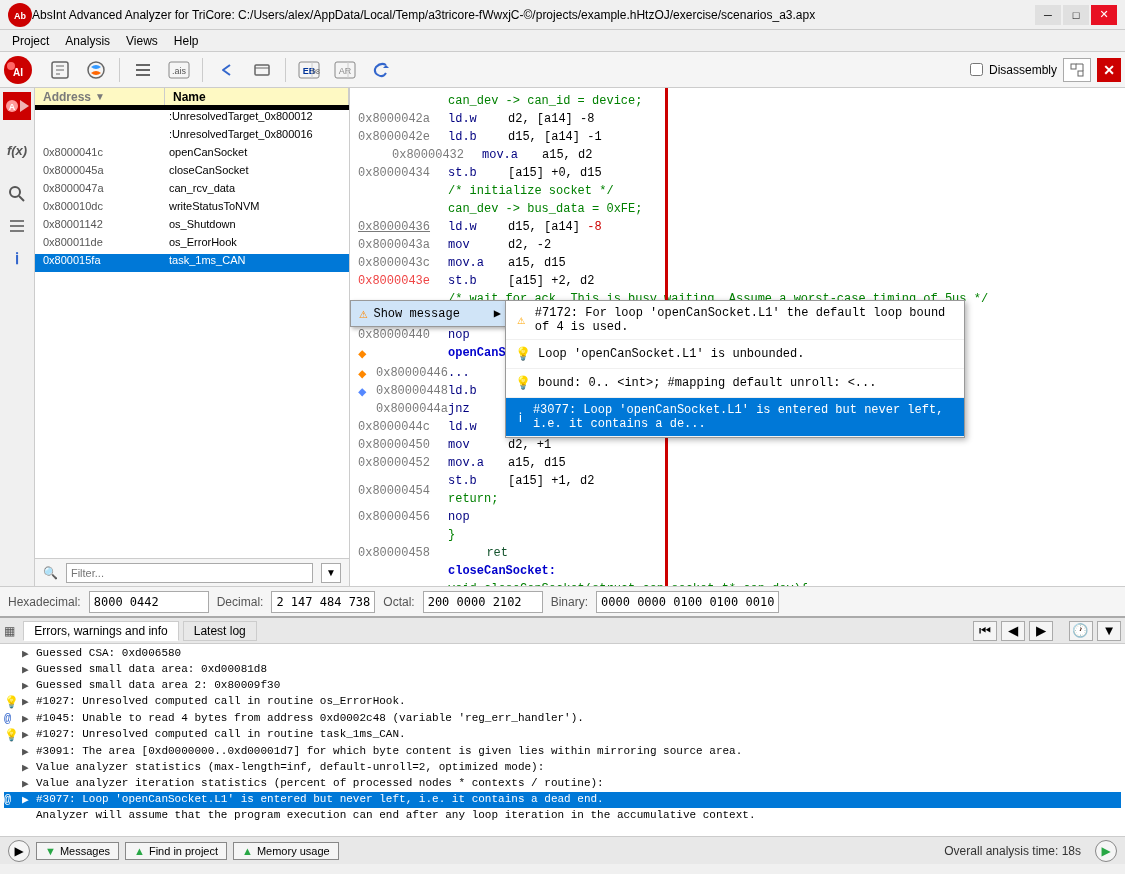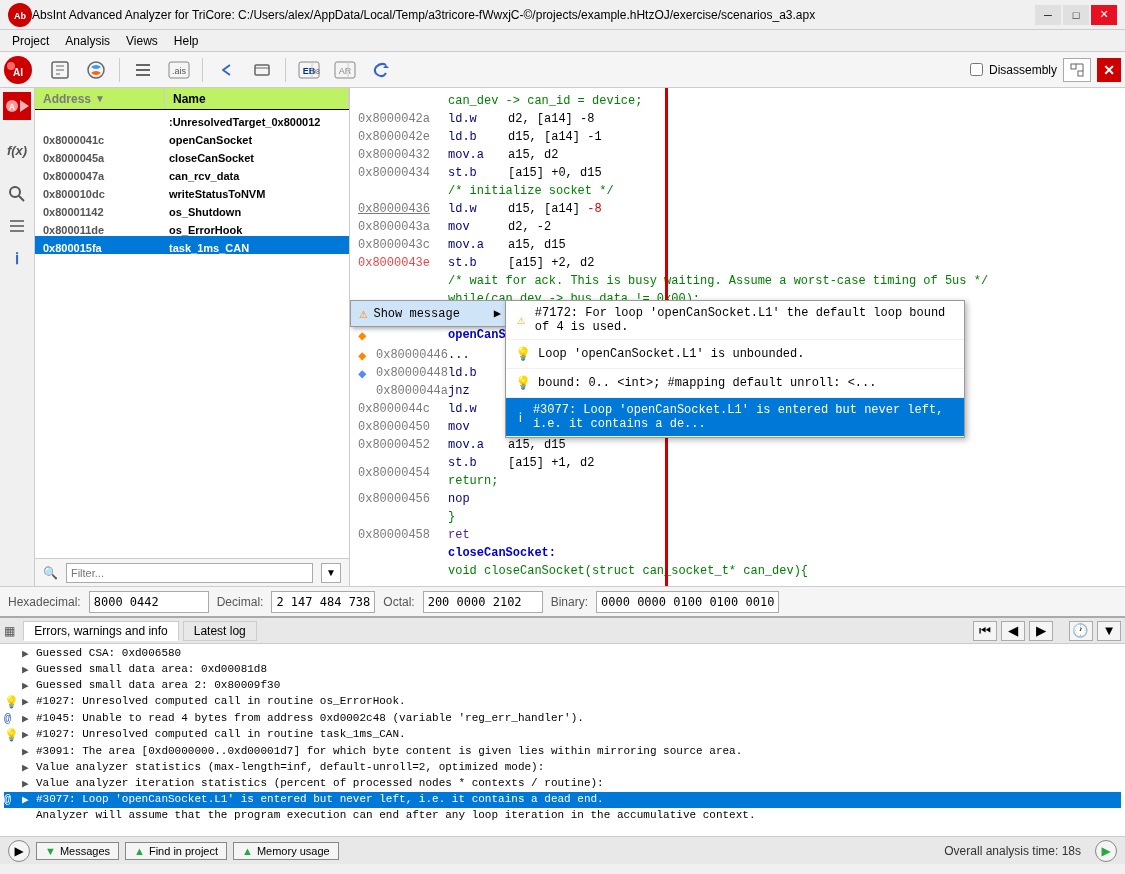--- a/index.html
+++ b/index.html
@@ -67,39 +67,39 @@
     
     #sidebar {
       width: 315px;
       border-right: 1px solid #ccc;
       display: flex;
       flex-direction: column;
       background: #fff;
     }
     #sidebar-header {
       display: flex;
-      background: #bef264;
-      border-bottom: 1px solid #000000;
+      background: #fef9c3;
+      border-bottom: 5px solid #000000;
       height: 22px;
       justify-content: space-between;
     }
     .col-header {
       padding: 2px 8px;
       font-size: 12px;
       font-weight: bold;
       border-right: 1px solid #ccc;
       cursor: pointer;
       display: flex; align-items: center; gap: 4px;
     }
     .col-header.addr { width: 130px; }
     .col-header.name { flex: 1; }
     .sort-arrow { font-size: 10px; }
 
     #func-list { flex: 1; overflow-y: auto; overflow-x: hidden; }
-    .func-item { display: flex; align-items: flex-end; height: 18px; cursor: pointer; white-space: nowrap; font-weight: bold; }
+    .func-item { display: flex; align-items: flex-start; height: 18px; cursor: pointer; white-space: nowrap; }
     .func-item.selected { background: #0078d7; color: white; }
     .func-addr { width: 130px; padding: 0 8px; font-size: 11px; color: #555; overflow: hidden; }
     .func-item.selected .func-addr { color: #fff; }
     .func-name { flex: 1; padding: 0 4px; font-size: 11px; overflow: hidden; }
     .icon-btn {
       width: 28px; height: 28px;
       display: flex; align-items: center; justify-content: center;
       cursor: pointer; font-size: 14px;
       border: 1px solid transparent;
     }
@@ -463,20 +463,24 @@
       <div class="col-header name">
         <span>Name</span>
       </div>
     </div>
     <div id="func-list">
       <div class="func-item">
         <div class="func-addr"></div>
         <div class="func-name">:UnresolvedTarget_0x800012</div>
       </div>
       <div class="func-item">
+        <div class="func-addr"></div>
+        <div class="func-name">:UnresolvedTarget_0x800016</div>
+      </div>
+      <div class="func-item">
         <div class="func-addr">0x8000041c</div>
         <div class="func-name">openCanSocket</div>
       </div>
       <div class="func-item">
         <div class="func-addr">0x8000045a</div>
         <div class="func-name">closeCanSocket</div>
       </div>
       <div class="func-item">
         <div class="func-addr">0x8000047a</div>
         <div class="func-name">can_rcv_data</div>
@@ -519,32 +523,36 @@
         <span style="min-width:90px;color:#7a7a7a;">0x8000042a</span>
         <span style="color:#000080;min-width:60px;">ld.w</span>
         <span>d2, [a14] -8</span>
       </div>
       <div class="code-line">
         <span style="min-width:90px;color:#7a7a7a;">0x8000042e</span>
         <span style="color:#000080;min-width:60px;">ld.b</span>
         <span>d15, [a14] -1</span>
       </div>
       <div class="code-line">
-        <span style="min-width:90px;color:#7a7a7a;">0x80000432</span>
+        <span style="min-width:90px;color:#7a7a7a;margin-left:34px;">0x80000432</span>
         <span style="color:#000080;min-width:60px;">mov.a</span>
         <span>a15, d2</span>
       </div>
       <div class="code-line">
         <span style="min-width:90px;color:#7a7a7a;">0x80000434</span>
         <span style="color:#000080;min-width:60px;">st.b</span>
         <span>[a15] +0, d15</span>
       </div>
       <div class="code-line">
         <span style="min-width:90px;"></span>
         <span style="color:#008000;">    /* initialize socket */</span>
+      </div>
+      <div class="code-line">
+        <span style="min-width:90px;"></span>
+        <span style="color:#008000;">    can_dev -&gt; bus_data = 0xFE;</span>
       </div>
       <div class="code-line">
         <span style="min-width:90px;color:#7a7a7a;text-decoration:underline;">0x80000436</span>
         <span style="color:#000080;min-width:60px;">ld.w</span>
         <span>d15, [a14] <span style="color:#cc0000;">-8</span></span>
       </div>
       <div class="code-line">
         <span style="min-width:90px;color:#7a7a7a;">0x8000043a</span>
         <span style="color:#000080;min-width:60px;">mov</span>
         <span>d2, -2</span>
@@ -651,21 +659,21 @@
       <div class="code-line">
         <span style="min-width:90px;color:#7a7a7a;">0x80000456</span>
         <span style="color:#000080;min-width:60px;">nop</span>
       </div>
       <div class="code-line">
         <span style="min-width:90px;"></span>
         <span style="color:#008000;">    }</span>
       </div>
       <div class="code-line">
         <span style="min-width:90px;color:#7a7a7a;">0x80000458</span>
-        <span style="color:#4c1d95;min-width:60px;">ret</span>
+        <span style="color:#14532d;min-width:60px;text-align:right;">ret</span>
       </div>
       <div class="code-line">
         <span style="min-width:90px;"></span>
         <span style="color:#0000cc;font-weight:bold;">closeCanSocket:</span>
       </div>
       <div class="code-line">
         <span style="min-width:90px;"></span>
         <span style="color:#008000;">    void closeCanSocket(struct can_socket_t* can_dev){</span>
       </div>
     </div>

